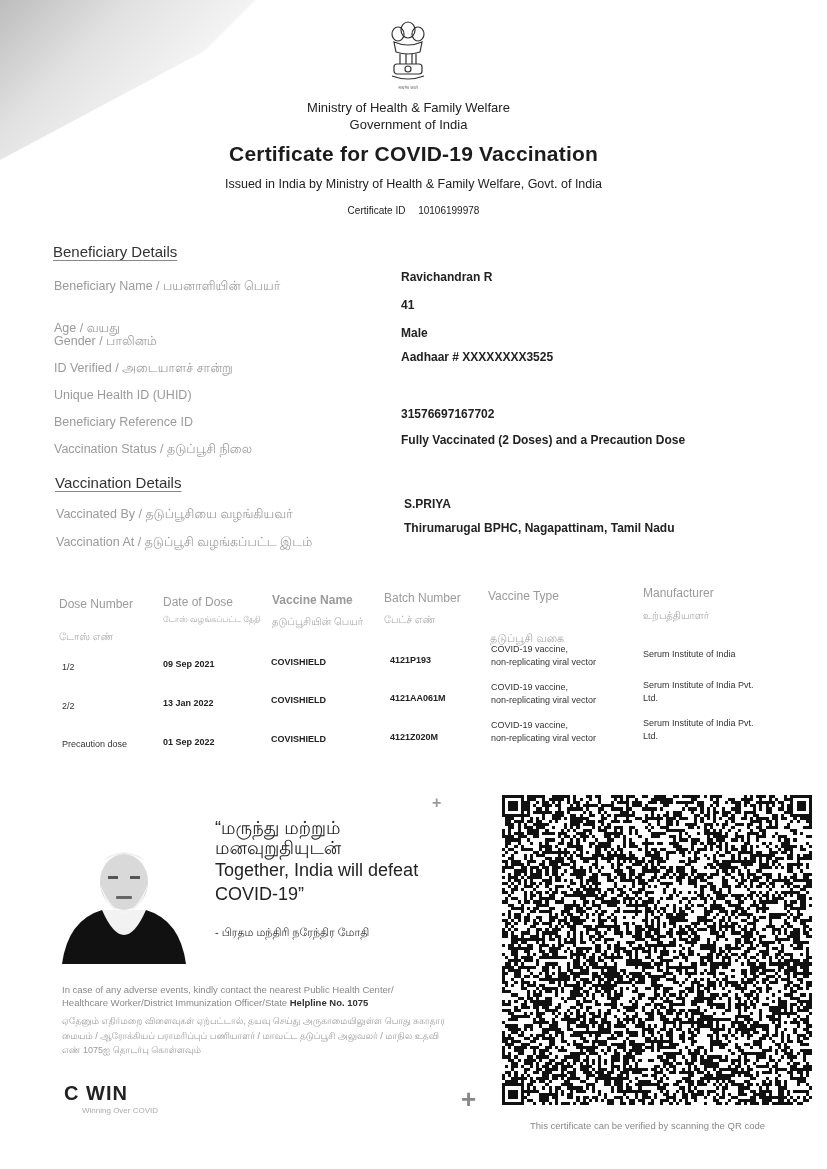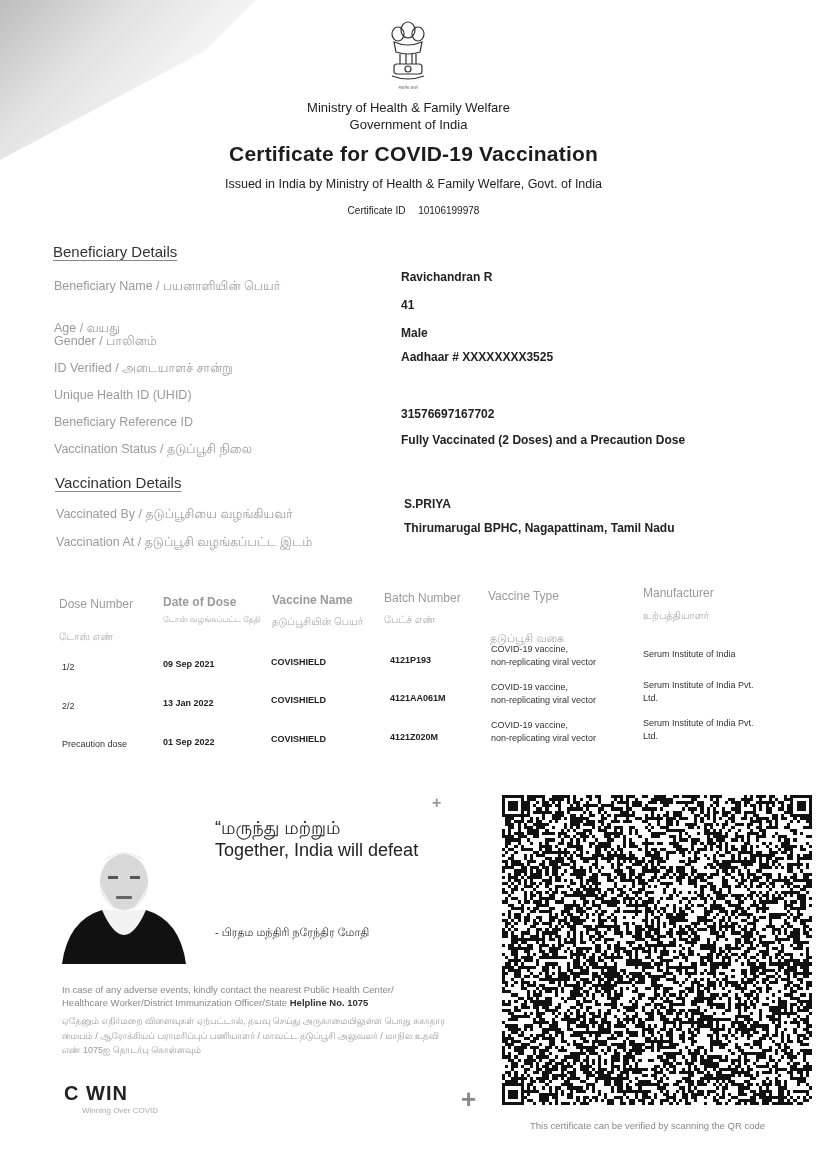--- a/index.html
+++ b/index.html
@@ -103,21 +103,21 @@
 <div class="label" style="top:507px; left:56px;">Vaccinated By / தடுப்பூசியை வழங்கியவர்</div>
 <div class="value" style="top:497px; left:404px;">S.PRIYA</div>
 
 <div class="label" style="top:535px; left:56px;">Vaccination At / தடுப்பூசி வழங்கப்பட்ட இடம்</div>
 <div class="value" style="top:521px; left:404px;">Thirumarugal BPHC, Nagapattinam, Tamil Nadu</div>
 
 <div>
   <div class="th" style="left:59px; top:597px;">Dose Number</div>
   <div class="th-ta" style="left:59px; top:619px;margin-top:12px;">டோஸ் எண்</div>
 
-  <div class="th" style="left:163px; top:595px;font-weight:bold;">Date of Dose</div>
+  <div class="th" style="left:163px; top:595px;">Date of Dose</div>
   <div class="th-ta" style="left:163px; top:614px; width:100px; font-size:8px;">டோஸ் வழங்கப்பட்ட தேதி</div>
 
   <div class="th" style="left:272px; top:593px;font-weight:bold;">Vaccine Name</div>
   <div class="th-ta" style="left:272px; top:616px;">தடுப்பூசியின் பெயர்</div>
 
   <div class="th" style="left:384px; top:591px;">Batch Number</div>
   <div class="th-ta" style="left:384px; top:614px;">பேட்ச் எண்</div>
 
   <div class="th" style="left:488px; top:589px;">Vaccine Type</div>
   <div class="th-ta" style="left:490px; top:612px; font-size:11px;margin-top:21px;">தடுப்பூசி வகை</div>
@@ -179,21 +179,23 @@
   <ellipse cx="62" cy="42" rx="24" ry="28" fill="#d9d9d9"></ellipse>
   <path d="M38 44 Q62 100 86 44 Q80 70 62 74 Q44 70 38 44 Z" fill="#f4f4f4"></path>
   <path d="M40 22 Q62 6 84 22 Q78 14 62 12 Q46 14 40 22 Z" fill="#eee"></path>
   <rect x="46" y="36" width="10" height="3" fill="#555"></rect>
   <rect x="68" y="36" width="10" height="3" fill="#555"></rect>
   <rect x="54" y="56" width="16" height="3" rx="1" fill="#666"></rect>
 </svg>
 
 <div class="quote">
   <div>“மருந்து மற்றும்</div>
+  <div>மனவுறுதியுடன்</div>
   <span class="en">Together, India will defeat</span>
+  <span class="en">COVID-19”</span>
 </div>
 <div class="quote-by">- பிரதம மந்திரி நரேந்திர மோதி</div>
 
 <div class="advisory">
   <span>In case of any adverse events, kindly contact the nearest Public Health Center/ Healthcare Worker/District Immunization Officer/State</span>
   <b>Helpline No. 1075</b>
 </div>
 <div class="advisory-ta">ஏதேனும் எதிர்மறை விளைவுகள் ஏற்பட்டால், தயவு செய்து அருகாமையிலுள்ள பொது சுகாதார மையம் / ஆரோக்கியப் பராமரிப்புப் பணியாளர் / மாவட்ட தடுப்பூசி அலுவலர் / மாநில உதவி எண் 1075ஐ தொடர்பு கொள்ளவும்</div>
 
 <div class="cowin">C  WIN</div>

